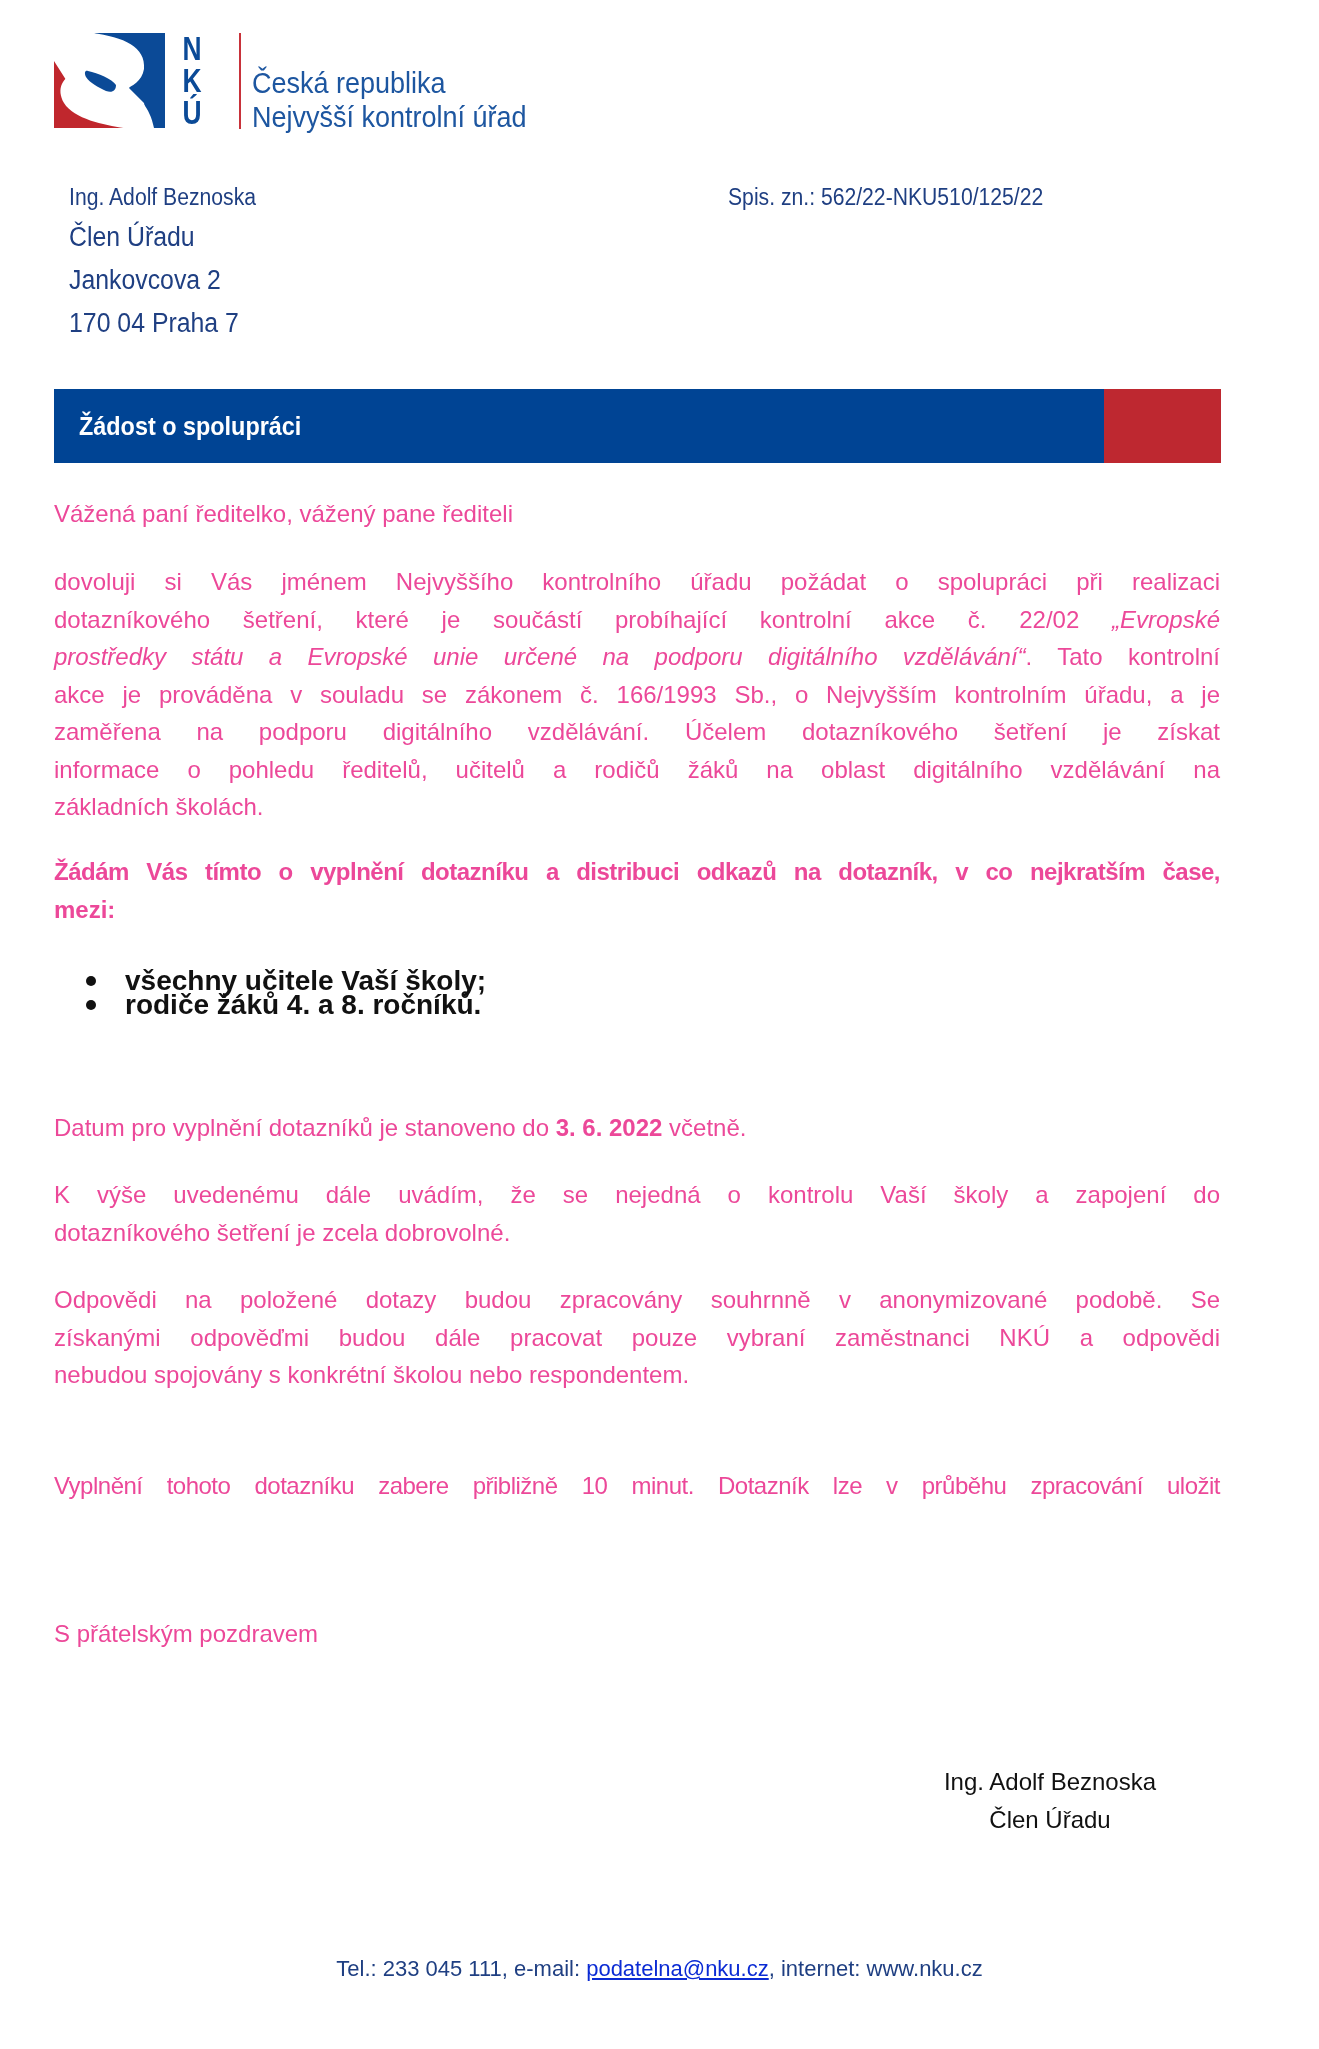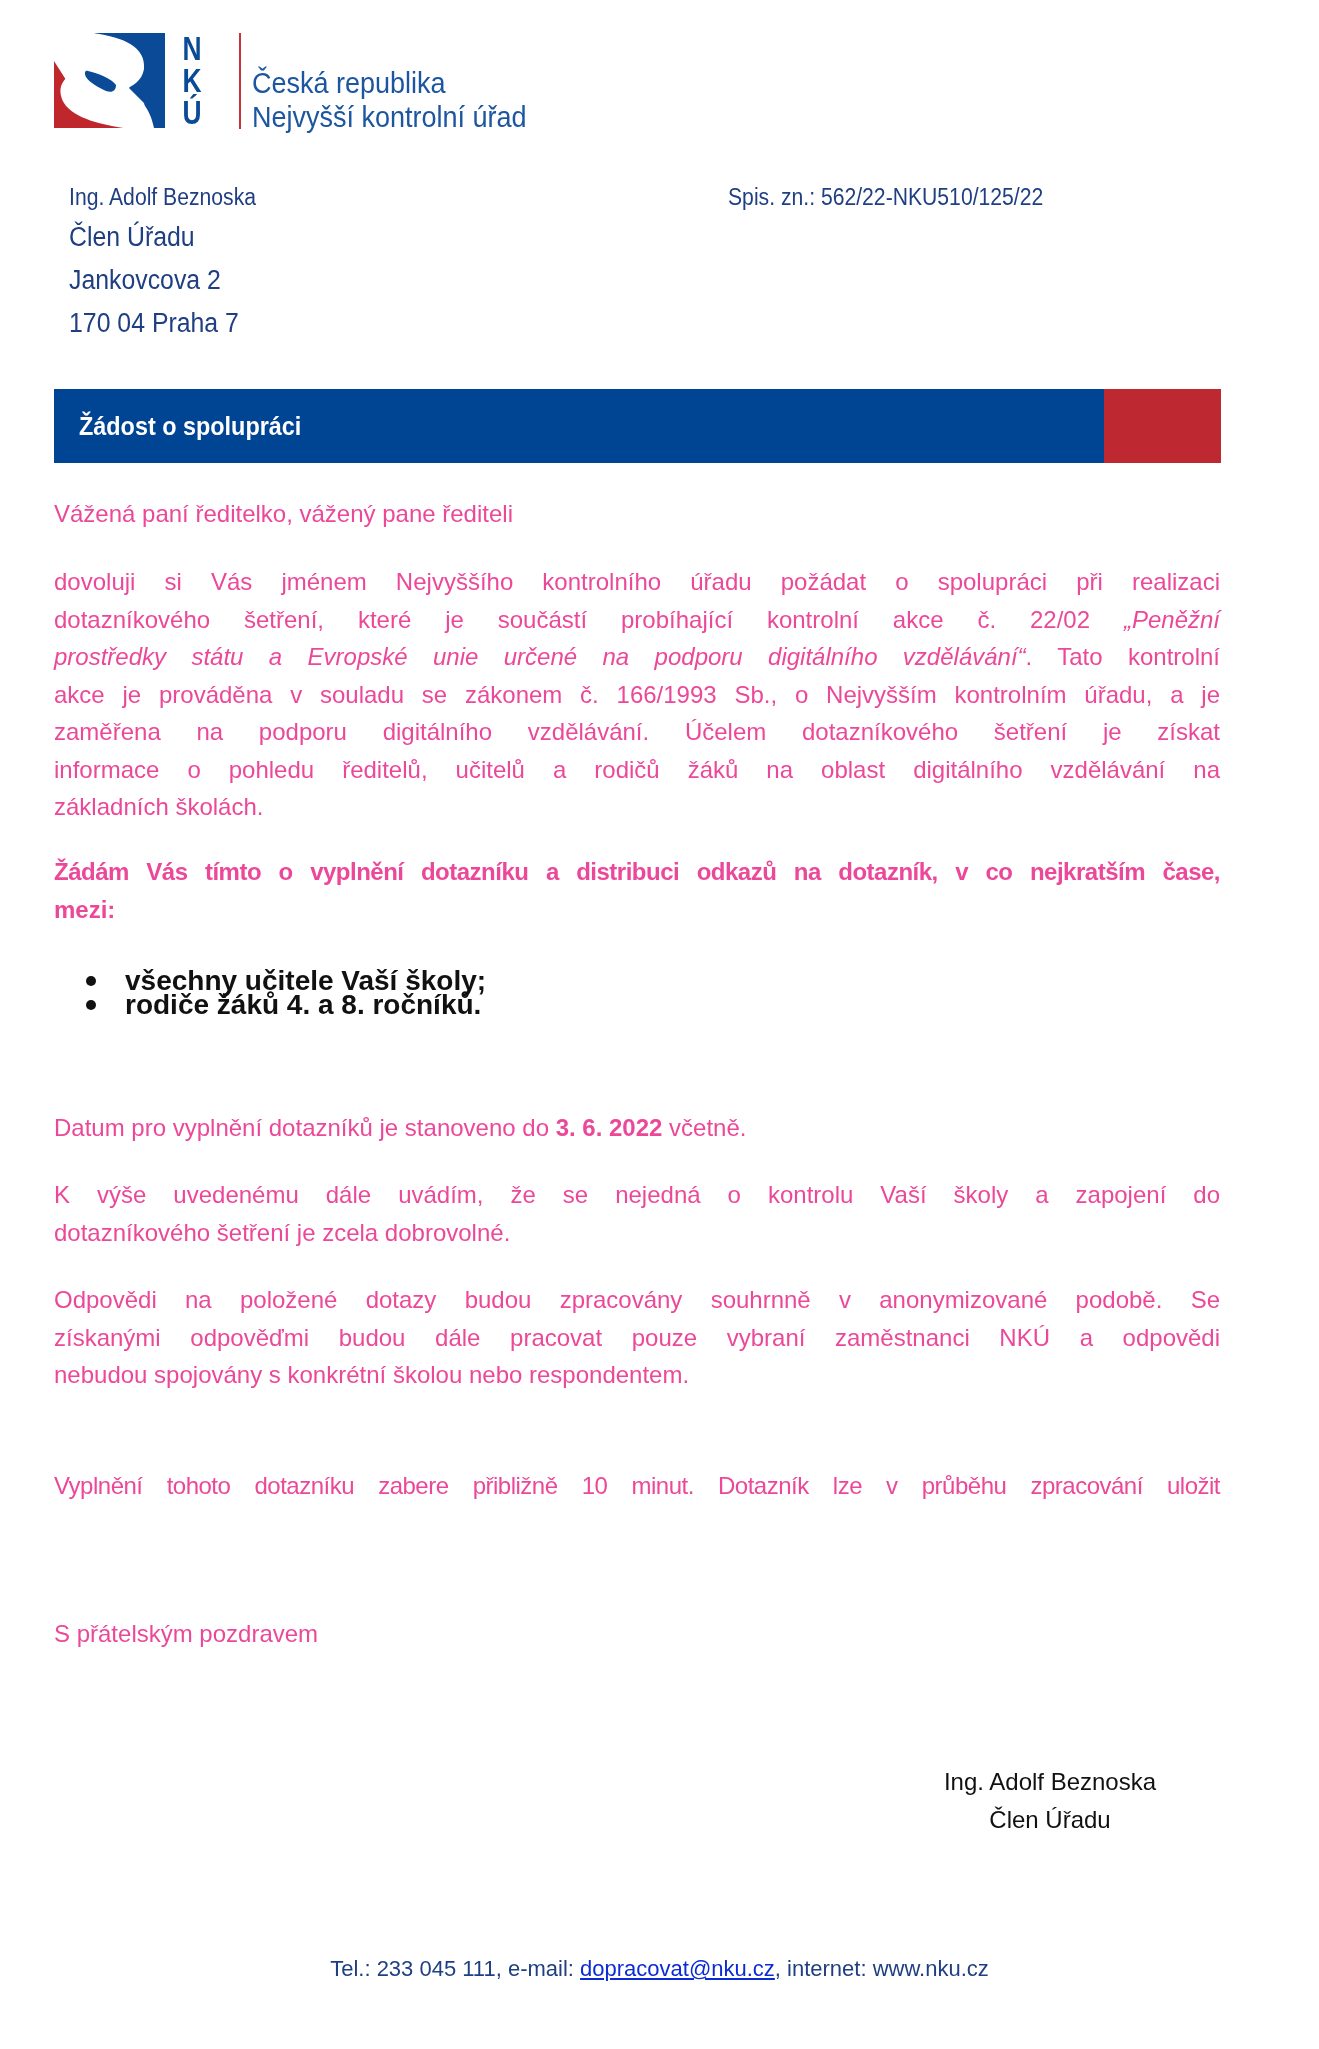--- a/index.html
+++ b/index.html
@@ -72,21 +72,21 @@
 <div id="banner" class="abs"></div>
 <div id="banner-red" class="abs"></div>
 <div id="banner-title" class="abs">Žádost o spolupráci</div>
 
 <div class="abs para" style="top:495px">
   <span class="line l" style="white-space: nowrap;">Vážená paní ředitelko, vážený pane řediteli</span>
 </div>
 
 <div id="para1" class="abs para" style="top:563px">
     <span class="line j" style="white-space: nowrap;"><span>dovoluji si Vás jménem Nejvyššího kontrolního úřadu požádat o spolupráci při realizaci</span></span>
-    <span class="line j" style="white-space: nowrap;"><span>dotazníkového šetření, které je součástí probíhající kontrolní akce č. 22/02 </span><span class="i">„Peněžní</span></span>
+    <span class="line j" style="white-space: nowrap;"><span>dotazníkového šetření, které je součástí probíhající kontrolní akce č. 22/02 </span><span class="i">„Evropské</span></span>
     <span class="line j" style="white-space: nowrap;"><span class="i">prostředky státu a Evropské unie určené na podporu digitálního vzdělávání“</span><span>. Tato kontrolní</span></span>
     <span class="line j" style="white-space: nowrap;"><span>akce je prováděna v souladu se zákonem č. 166/1993 Sb., o Nejvyšším kontrolním úřadu, a je</span></span>
     <span class="line j" style="white-space: nowrap;"><span>zaměřena na podporu digitálního vzdělávání. Účelem dotazníkového šetření je získat</span></span>
     <span class="line j" style="white-space: nowrap;"><span>informace o pohledu ředitelů, učitelů a rodičů žáků na oblast digitálního vzdělávání na</span></span>
     <span class="line l" style="white-space: nowrap;"><span>základních školách.</span></span>
   </div>
 
 <div class="abs para b" style="top:853px">
   <span class="line j narrow" style="white-space: nowrap;">Žádám Vás tímto o vyplnění dotazníku a distribuci odkazů na dotazník, v co nejkratším čase,</span>
   <span class="line l" style="white-space: nowrap;">mezi:</span>
@@ -125,14 +125,14 @@
 <div class="abs para" style="top:1615px">
   <span class="line l" style="white-space: nowrap;">S přátelským pozdravem</span>
 </div>
 
 <div class="abs sig" style="top:1763px">
   <div>Ing. Adolf Beznoska</div>
   <div>Člen Úřadu</div>
 </div>
 
 <div id="footer" class="abs">
-  <span>Tel.: 233 045 111, e-mail: </span><a>dopracovat@nku.cz</a><span>, internet: www.nku.cz</span>
+  <span>Tel.: 233 045 111, e-mail: </span><a>podatelna@nku.cz</a><span>, internet: www.nku.cz</span>
 </div>
 
 </body></html>

